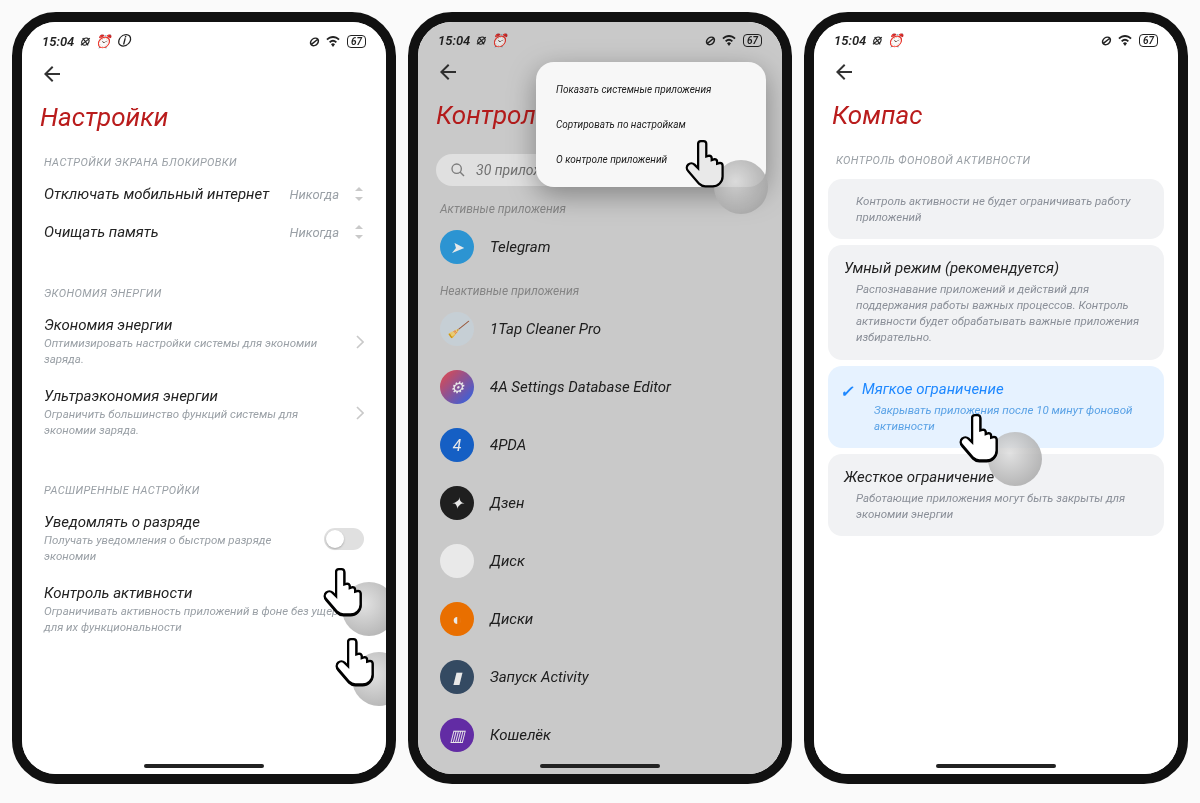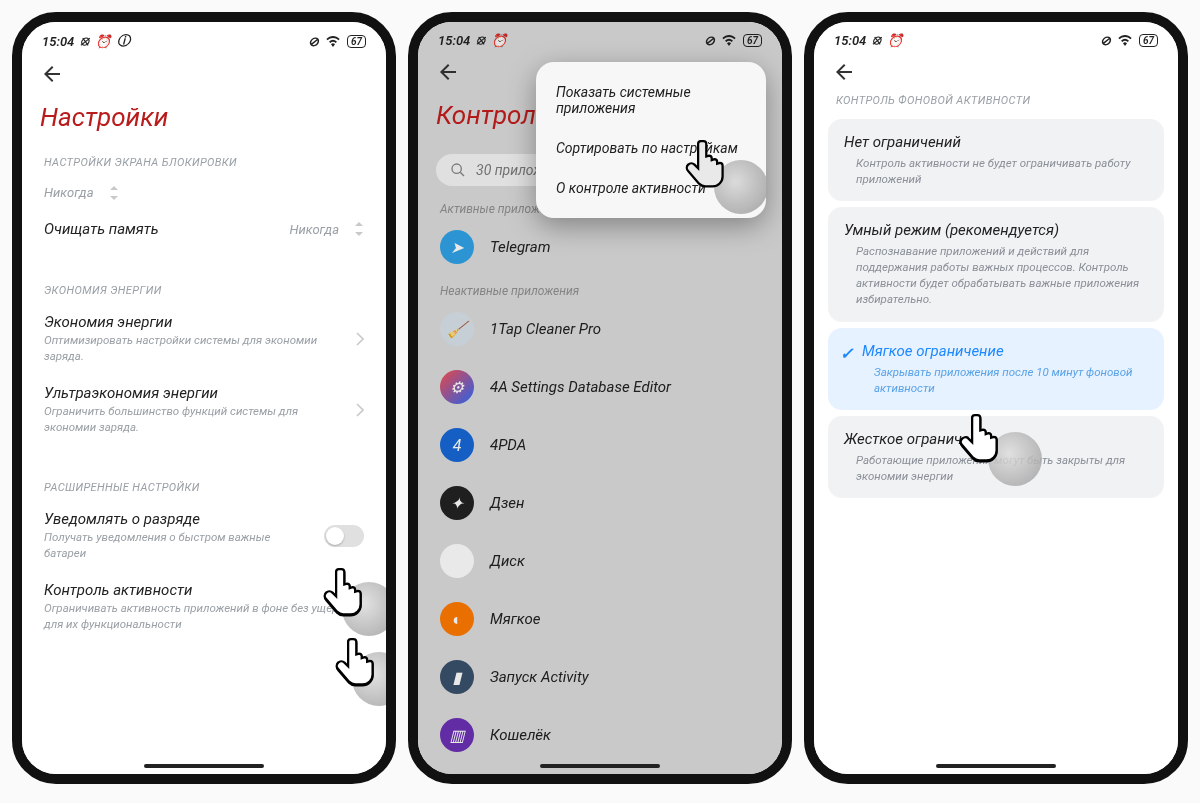--- a/index.html
+++ b/index.html
@@ -116,21 +116,21 @@
     top: 40px; right: 16px;
     background:#fff;
     border-radius:18px;
     box-shadow:0 8px 28px rgba(0,0,0,.35);
     padding: 10px 0;
     width: 230px;
     z-index: 20;
   }
   .popup .item {
     padding: 12px 20px;
-    font-size:14px;
+    font-size:10px;
     color:#222;
   }
 
   
   .card {
     margin: 6px 14px;
     background:#f1f2f4;
     border-radius:14px;
     padding: 14px 16px;
   }
@@ -202,20 +202,23 @@
             <path d="M20 11H7.8l5.6-5.6L12 4l-8 8 8 8 1.4-1.4L7.8 13H20z" fill="#333"></path>
           </svg>
       </span>
     </div>
 
     <h1 class="page-title">Настройки</h1>
 
     <div class="section-label">НАСТРОЙКИ ЭКРАНА БЛОКИРОВКИ</div>
 
     <div class="row">
+      <div class="txt">
+          <div class="title">Отключать мобильный интернет</div>
+        </div>
       <div class="value">
           <span>Никогда</span>
         <svg width="10" height="14" viewBox="0 0 10 14" class="chev">
             <path d="M5 0l4 4H1zM5 14l4-4H1z" fill="#888"></path>
           </svg>
       </div>
     </div>
     <div class="row">
       <div class="txt">
           <div class="title">Очищать память</div>
@@ -249,21 +252,21 @@
           <path d="M1 1l6 6-6 6" stroke="#888" stroke-width="1.6" fill="none"></path>
         </svg>
     </div>
 
     <div class="spacer"></div>
     <div class="section-label">РАСШИРЕННЫЕ НАСТРОЙКИ</div>
 
     <div class="row">
       <div class="txt">
         <div class="title">Уведомлять о разряде</div>
-        <div class="sub">Получать уведомления о быстром важные батареи</div>
+        <div class="sub">Получать уведомления о быстром разряде экономии</div>
       </div>
       <div class="toggle"></div>
     </div>
     <div class="row">
       <div class="txt">
         <div class="title">Контроль активности</div>
         <div class="sub">Ограничивать активность приложений в фоне без ущерба для их функциональности</div>
       </div>
     </div>
 
@@ -348,36 +351,36 @@
         <div class="app-row">
           <div class="app-icon" style="background: rgb(34, 34, 34);">✦</div>
           <div class="label">Дзен</div>
         </div>
         <div class="app-row">
           <div class="app-icon" style="background: rgb(255, 255, 255);">▲</div>
           <div class="label">Диск</div>
         </div>
         <div class="app-row">
           <div class="app-icon" style="background: rgb(255, 122, 0);">◐</div>
-          <div class="label">Мягкое</div>
+          <div class="label">Диски</div>
         </div>
         <div class="app-row">
           <div class="app-icon" style="background: rgb(58, 80, 107);">▮</div>
           <div class="label">Запуск Activity</div>
         </div>
         <div class="app-row">
           <div class="app-icon" style="background: rgb(107, 47, 179);">▥</div>
           <div class="label">Кошелёк</div>
         </div>
       </div>
 
     <div class="popup">
       <div class="item">Показать системные приложения</div>
       <div class="item">Сортировать по настройкам</div>
-      <div class="item">О контроле активности</div>
+      <div class="item">О контроле приложений</div>
     </div>
 
     <div class="watermark-circle" style="top:138px; left:296px;"></div>
     <div class="hand" style="top:110px; left:262px;">
       <svg viewBox="0 0 64 64">
           <path d="M26 10c2 0 3 1 3 3v14l3-1c2 0 3 1 3 3v2l3-1c2 0 3 1 3 3v2l3-1c2 0 3 1 3 3v12c0 6-5 11-11 11H28c-3 0-5-1-7-3L9 43c-2-2-2-5 0-7s5-2 7 0l4 4V13c0-2 1-3 3-3h3z" fill="#fff" stroke="#000" stroke-width="2.5"></path>
         </svg>
     </div>
 
     <div class="home-indicator"></div>
@@ -406,27 +409,27 @@
     </div>
 
     <div class="back-row">
       <span>
         <svg class="back-arrow" viewBox="0 0 24 24">
             <path d="M20 11H7.8l5.6-5.6L12 4l-8 8 8 8 1.4-1.4L7.8 13H20z" fill="#333"></path>
           </svg>
       </span>
     </div>
 
+    <h1 class="page-title">Компас</h1>
 
     <div class="section-label">КОНТРОЛЬ ФОНОВОЙ АКТИВНОСТИ</div>
 
     <div id="p3-cards">
         <div class="card">
           <div>
-            <div class="ct">Нет ограничений</div>
             <div class="cs">Контроль активности не будет ограничивать работу приложений</div>
           </div>
         </div>
         <div class="card">
           <div>
             <div class="ct">Умный режим (рекомендуется)</div>
             <div class="cs">Распознавание приложений и действий для поддержания работы важных процессов. Контроль активности будет обрабатывать важные приложения избирательно.</div>
           </div>
         </div>
         <div class="card sel">

